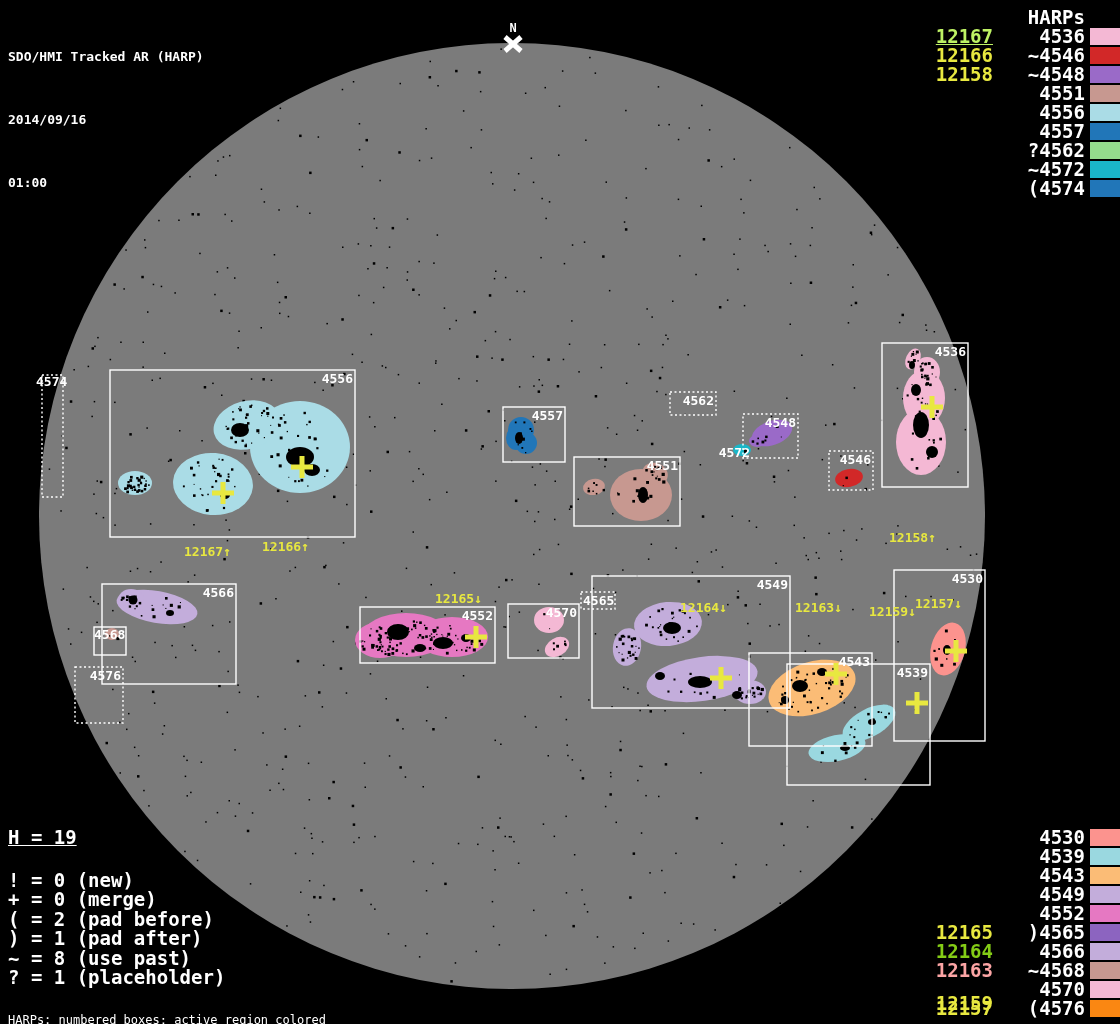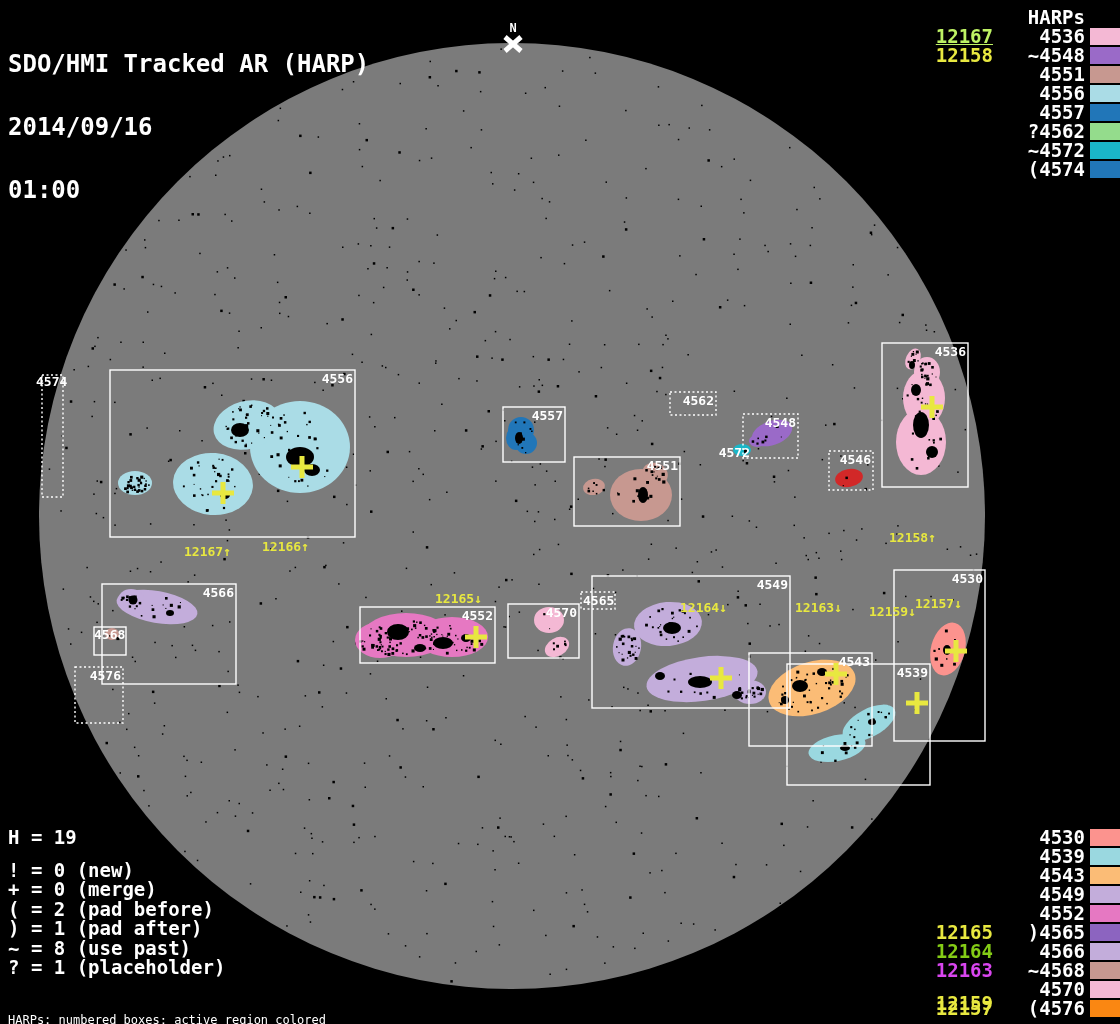--- a/index.html
+++ b/index.html
@@ -1,29 +1,29 @@
 <!DOCTYPE html>
 <html><head>
 <meta charset="utf-8">
 <style>
   html,body{margin:0;padding:0;background:#000;}
   body{position:relative;width:1120px;height:1024px;overflow:hidden;
        font-family:"DejaVu Sans Mono",monospace;}
   #solar-svg{position:absolute;left:0;top:0;}
-  .title{position:absolute;left:8px;top:12px;color:#fff;font-size:24px;
+  .title{position:absolute;left:8px;top:4px;color:#fff;font-size:13px;
          font-weight:bold;line-height:21px;white-space:pre;}
   .legend-top{position:absolute;left:878px;top:8px;}
   .legend-bottom{position:absolute;left:878px;top:828px;}
   .lrow{display:flex;height:19px;align-items:center;}
   .lnoaa{width:115px;text-align:right;font-size:19px;font-weight:bold;line-height:19px;}
   .lharp{width:92px;text-align:right;color:#fff;font-size:19px;font-weight:bold;line-height:19px;}
   .lswatch{width:30px;height:17px;margin-left:5px;}
   .stats{position:absolute;left:8px;top:828px;color:#fff;font-size:19px;
          font-weight:bold;line-height:19px;}
-  .stats-h{margin-bottom:14px;}
+  .stats-h{margin-bottom:24px;text-decoration:underline;}
   .stat-line{height:19.4px;}
   .footer{position:absolute;left:8px;top:989px;color:#fff;font-size:12px;
           line-height:12.5px;font-weight:normal;white-space:pre;}
 </style>
 </head>
 <body>
 
 <svg id="solar-svg" width="1120" height="1024" viewBox="0 0 1120 1024">
     <circle cx="512" cy="516" r="473" fill="#7b7b7b"></circle>
     <g>
@@ -1515,20 +1515,25 @@
     <span class="lnoaa">NOAA ARs</span>
     <span class="lharp">HARPs</span>
     <span class="lswatch"></span>
   </div>
 <div class="lrow">
       <span class="lnoaa" style="color: #bef264; text-decoration: underline;">12167</span>
       <span class="lharp">4536</span>
       <span class="lswatch" style="background: rgb(244, 184, 212);"></span>
     </div>
     <div class="lrow">
+      <span class="lnoaa" style="color: rgb(232, 232, 64);">12166</span>
+      <span class="lharp">~4546</span>
+      <span class="lswatch" style="background: rgb(210, 40, 40);"></span>
+    </div>
+    <div class="lrow">
       <span class="lnoaa" style="color: rgb(232, 232, 64);">12158</span>
       <span class="lharp">~4548</span>
       <span class="lswatch" style="background: rgb(154, 106, 200);"></span>
     </div>
     <div class="lrow">
       <span class="lnoaa" style="color: rgb(232, 232, 64);"></span>
       <span class="lharp">4551</span>
       <span class="lswatch" style="background: rgb(199, 152, 144);"></span>
     </div>
     <div class="lrow">
@@ -1588,21 +1593,21 @@
       <span class="lnoaa" style="color: rgb(232, 232, 64);">12165</span>
       <span class="lharp">)4565</span>
       <span class="lswatch" style="background: rgb(140, 100, 192);"></span>
     </div>
     <div class="lrow">
       <span class="lnoaa" style="color: #84cc16;">12164</span>
       <span class="lharp">4566</span>
       <span class="lswatch" style="background: rgb(195, 173, 219);"></span>
     </div>
     <div class="lrow">
-      <span class="lnoaa" style="color: #d946ef;">12163</span>
+      <span class="lnoaa" style="color: #fca5a5;">12163</span>
       <span class="lharp">~4568</span>
       <span class="lswatch" style="background: rgb(199, 152, 144);"></span>
     </div>
     <div class="lrow">
       <span class="lnoaa" style="color: rgb(232, 232, 64); margin-top: 28px;">12159</span>
       <span class="lharp">4570</span>
       <span class="lswatch" style="background: rgb(244, 184, 212);"></span>
     </div>
     <div class="lrow">
       <span class="lnoaa" style="color: rgb(232, 232, 64);">12157</span>

